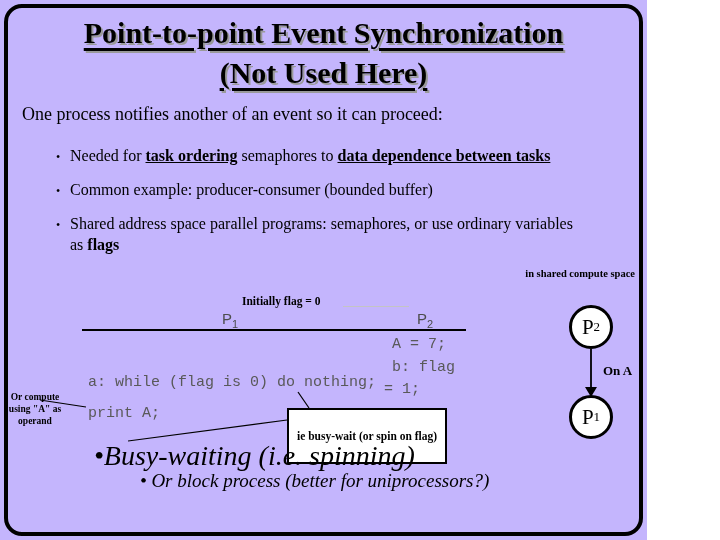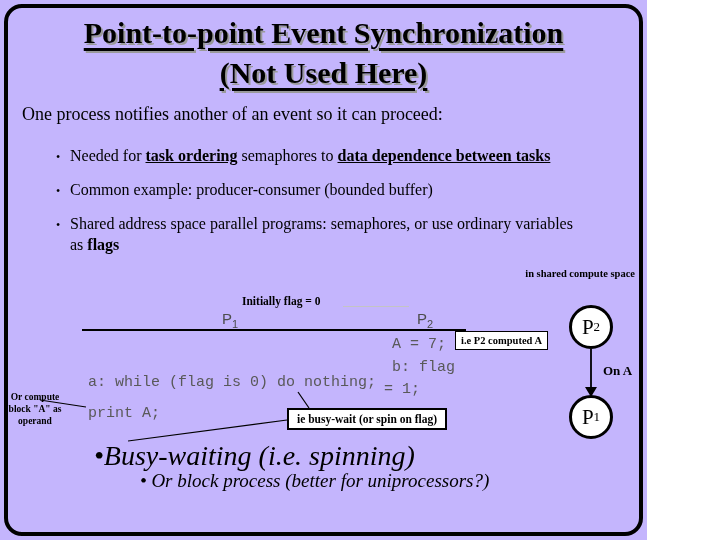--- a/index.html
+++ b/index.html
@@ -29,21 +29,21 @@
   .hline{position:absolute;left:82px;top:329px;width:384px;height:2px;background:#000;}
   .code{position:absolute;font-family:"Liberation Mono","DejaVu Sans Mono",monospace;
         font-size:15px;color:#595959;white-space:pre;}
   #code-p2a{left:392px;top:336px;}
   #code-p2b{left:392px;top:359px;}
   #code-p2c{left:384px;top:381px;}
   #code-p1a{left:88px;top:374px;}
   #code-p1b{left:88px;top:405px;}
   .callout{position:absolute;border:2px solid #000;background:#fff;font-weight:bold;}
   #callout-computed{left:455px;top:331px;font-size:10.5px;padding:3px 5px;border-width:1px;}
-  #callout-busywait{left:287px;top:408px;font-size:11.5px;padding:3px 8px;}
+  #callout-busywait{left:287px;top:408px;font-size:11.5px;padding:20px 8px;}
   #or-compute{position:absolute;left:6px;top:391px;width:58px;font-weight:bold;
               font-size:9.5px;line-height:12px;text-align:center;white-space:pre-line;}
   .circle{position:absolute;width:38px;height:38px;border:3px solid #000;border-radius:50%;
           display:flex;align-items:center;justify-content:center;
           font-size:21px;background:#fff;}
   .circle sub{font-size:13px;line-height:0;}
   #circle-p2{left:569px;top:305px;}
   #circle-p1{left:569px;top:395px;}
   #on-a{position:absolute;left:603px;top:363px;font-weight:bold;font-size:13px;}
   .overlay{position:absolute;left:0;top:0;pointer-events:none;}
@@ -80,25 +80,24 @@
   <div class="pcol" id="p2col"><span>P</span><sub>2</sub></div>
 
   <div class="hline"></div>
 
   <div class="code" id="code-p2a">A = 7;</div>
   <div class="code" id="code-p2b">b: flag</div>
   <div class="code" id="code-p2c">= 1;</div>
   <div class="code" id="code-p1a">a: while (flag is 0) do nothing;</div>
   <div class="code" id="code-p1b">print A;</div>
 
-  <div class="callout" id="callout-computed">i.e P2 computed A</div>
   <div class="callout" id="callout-busywait">ie busy-wait (or spin on flag)</div>
 
   <div id="or-compute">Or compute
-block "A" as
+using "A" as
 operand</div>
 
   <svg class="overlay" width="720" height="540">
     <line x1="298" y1="392" x2="309" y2="408" stroke="#000" stroke-width="1.2"></line>
     <line x1="287" y1="420" x2="128" y2="441" stroke="#000" stroke-width="1.2"></line>
     <line x1="40" y1="400" x2="86" y2="407" stroke="#000" stroke-width="1.2"></line>
     <line x1="591" y1="349" x2="591" y2="389" stroke="#000" stroke-width="1.8"></line>
     <polygon points="585,387 597,387 591,397" fill="#000"></polygon>
   </svg>
 

